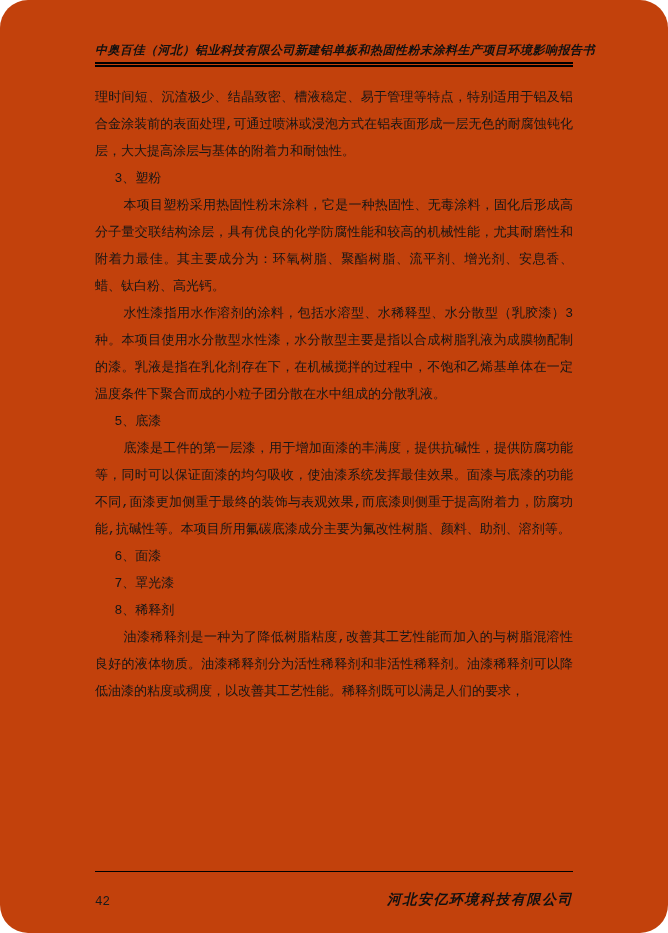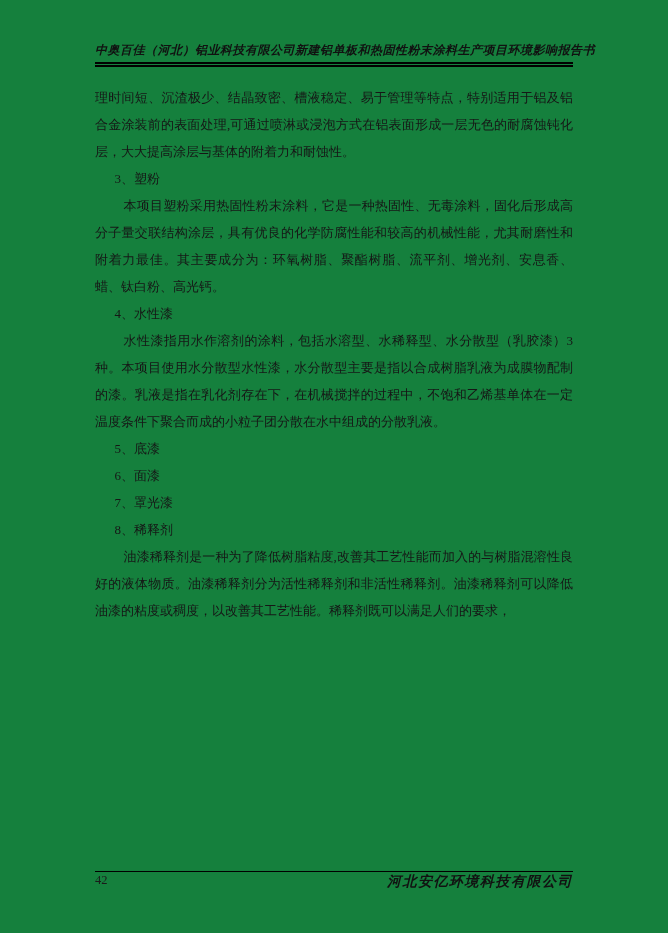--- a/index.html
+++ b/index.html
@@ -4,24 +4,25 @@
 <style>
   html, body {
     margin: 0;
     padding: 0;
     background: #ffffff;
   }
   .page {
     position: relative;
     width: 668px;
     height: 933px;
-    background: #15803d;
-    font-family: Liberation Serif, serif;
+    background: #c2410c;
+    font-family: Liberation Mono, monospace;
     color: #1a1a1a;
     overflow: hidden;
+    border-radius: 28px;
   }
   .header {
     position: absolute;
     top: 42px;
     left: 95px;
     right: 95px;
   }
   .header-title {
     font-size: 12px;
     font-style: italic;
@@ -61,22 +62,22 @@
     text-indent: 0;
   }
   .footer {
     position: absolute;
     left: 95px;
     right: 95px;
     top: 871px;
     border-top: 1.5px solid #000000;
     display: flex;
     justify-content: space-between;
-    align-items: flex-start;
-    padding-top: 1px;
+    align-items: flex-end;
+    padding-top: 19px;
   }
   .page-number {
     font-size: 12.5px;
     color: #1a1a1a;
   }
   .footer-company {
     font-size: 14px;
     font-style: italic;
     font-weight: 600;
     letter-spacing: 1.5px;
@@ -90,23 +91,23 @@
 
   <div class="header">
     <div class="header-title">中奥百佳（河北）铝业科技有限公司新建铝单板和热固性粉末涂料生产项目环境影响报告书</div>
     <div class="header-rule"></div>
   </div>
 
   <div class="doc-body" id="doc-body">
       <p class="blk para no-indent">理时间短、沉渣极少、结晶致密、槽液稳定、易于管理等特点，特别适用于铝及铝合金涂装前的表面处理,可通过喷淋或浸泡方式在铝表面形成一层无色的耐腐蚀钝化层，大大提高涂层与基体的附着力和耐蚀性。</p>
       <p class="blk heading">3、塑粉</p>
       <p class="blk para">本项目塑粉采用热固性粉末涂料，它是一种热固性、无毒涂料，固化后形成高分子量交联结构涂层，具有优良的化学防腐性能和较高的机械性能，尤其耐磨性和附着力最佳。其主要成分为：环氧树脂、聚酯树脂、流平剂、增光剂、安息香、蜡、钛白粉、高光钙。</p>
-      <p class="blk heading">4、水性漆</p>
       <p class="blk para">水性漆指用水作溶剂的涂料，包括水溶型、水稀释型、水分散型（乳胶漆）3 种。本项目使用水分散型水性漆，水分散型主要是指以合成树脂乳液为成膜物配制的漆。乳液是指在乳化剂存在下，在机械搅拌的过程中，不饱和乙烯基单体在一定温度条件下聚合而成的小粒子团分散在水中组成的分散乳液。</p>
       <p class="blk heading">5、底漆</p>
+      <p class="blk para">底漆是工件的第一层漆，用于增加面漆的丰满度，提供抗碱性，提供防腐功能等，同时可以保证面漆的均匀吸收，使油漆系统发挥最佳效果。面漆与底漆的功能不同,面漆更加侧重于最终的装饰与表观效果,而底漆则侧重于提高附着力，防腐功能,抗碱性等。本项目所用氟碳底漆成分主要为氟改性树脂、颜料、助剂、溶剂等。</p>
       <p class="blk heading">6、面漆</p>
       <p class="blk heading">7、罩光漆</p>
       <p class="blk heading">8、稀释剂</p>
       <p class="blk para">油漆稀释剂是一种为了降低树脂粘度,改善其工艺性能而加入的与树脂混溶性良好的液体物质。油漆稀释剂分为活性稀释剂和非活性稀释剂。油漆稀释剂可以降低油漆的粘度或稠度，以改善其工艺性能。稀释剂既可以满足人们的要求，</p>
     </div>
 
   <div class="footer">
     <span class="page-number">42</span>
     <span class="footer-company">河北安亿环境科技有限公司</span>
   </div>

